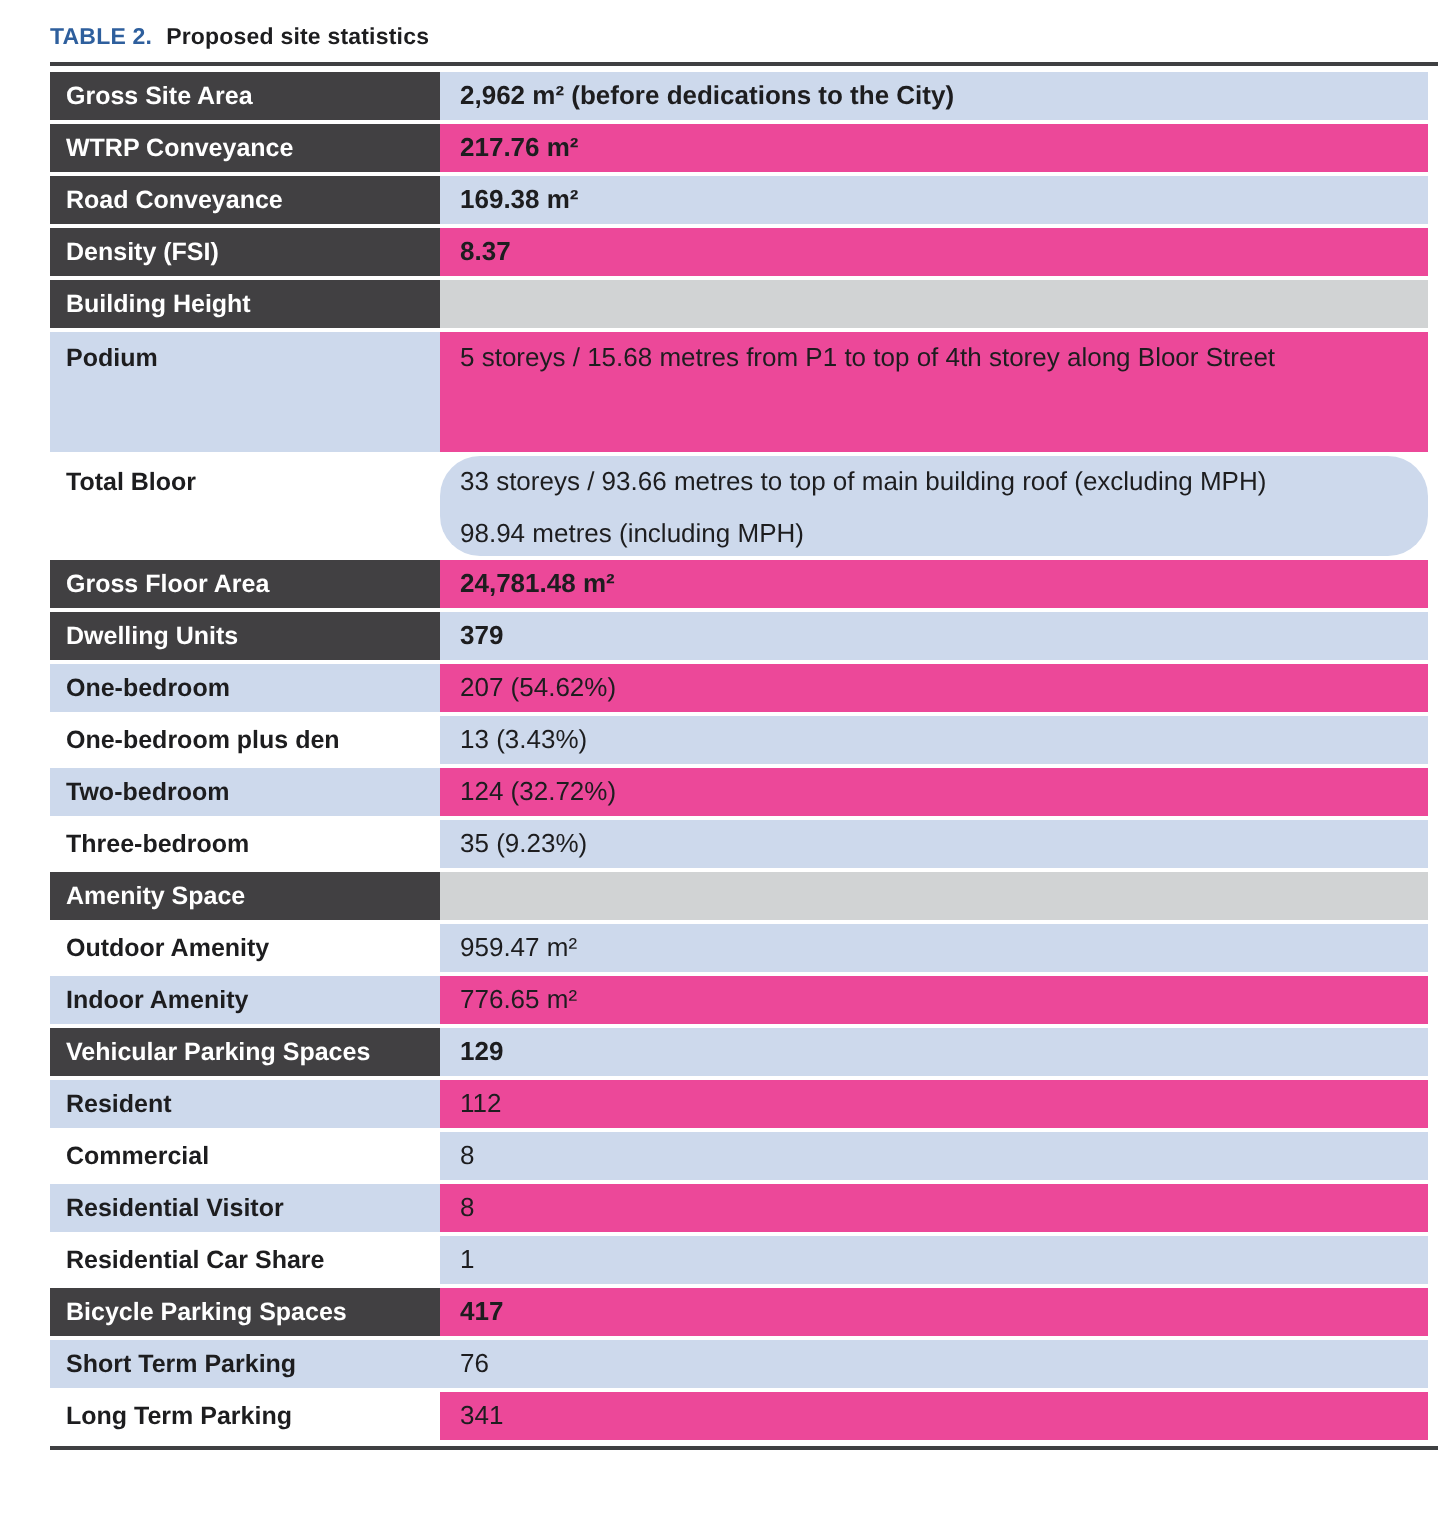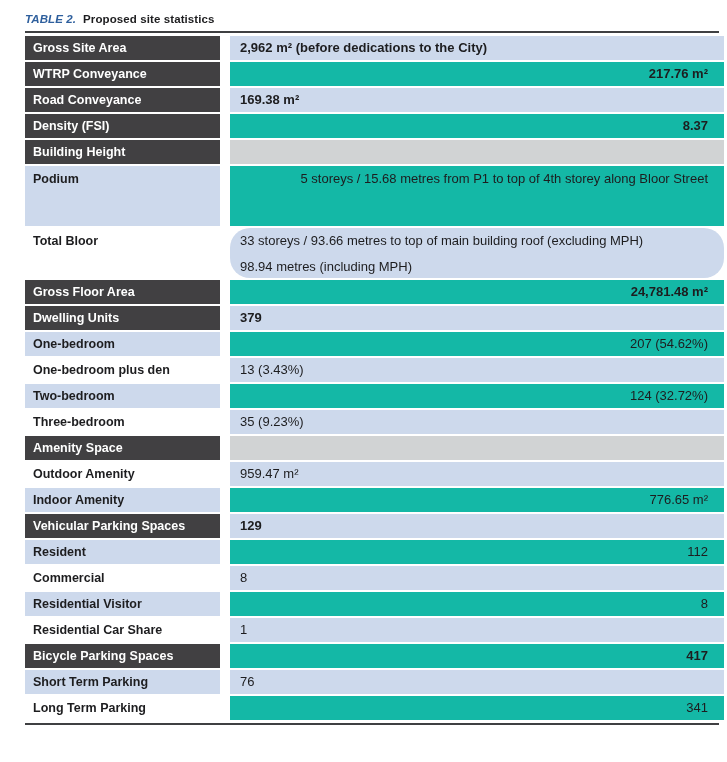--- a/index.html
+++ b/index.html
@@ -19,33 +19,33 @@
   }
   .page { padding: 13px 0 0 25px; }
 
   .table-title {
     font-size: 11.5px;
     font-weight: bold;
     letter-spacing: 0.1px;
     color: var(--ink);
     margin-bottom: 6px;
   }
-  .table-title .tnum { color: var(--titleblue); margin-right: 7px; font-style: italic; }
+  .table-title .tnum { color: var(--titleblue); margin-right: 7px; }
 
   .stats-table {
     width: 694px;
     border-top: 2px solid var(--border);
     border-bottom: 2px solid var(--border);
     padding-top: 3px;
     padding-bottom: 1px;
   }
   .trow {
     display: grid;
     grid-template-columns: 195px 494px;
-    column-gap: 10px;
+    column-gap: 0;
     margin-bottom: 2px;
   }
   .cell {
     min-height: 24px;
     display: flex;
     flex-direction: column;
     justify-content: center;
     box-sizing: border-box;
     line-height: 14px;
   }
@@ -62,21 +62,21 @@
   .label-cell.blue  { background: var(--blue); }
   .label-cell.white { background: #ffffff; }
 
   .value-cell {
     font-size: 13px;
     padding-left: 10px;
     padding-right: 16px;
     color: var(--ink);
   }
   .value-cell.blue  { background: var(--blue); }
-  .value-cell.white { background: #14b8a6; text-align: right; }
+  .value-cell.white { background: #ec4899; }
   .value-cell.grey  { background: var(--grey); }
   .value-cell.bold  { font-weight: bold; }
 
   .vline + .vline { margin-top: 12px; }
   .gap-wide .vline + .vline { margin-top: 23px; }
   .tall-60 { min-height: 60px; }
   .tall-50 { min-height: 50px; border-radius: 20px; }
 </style>
 </head>
 <body>

